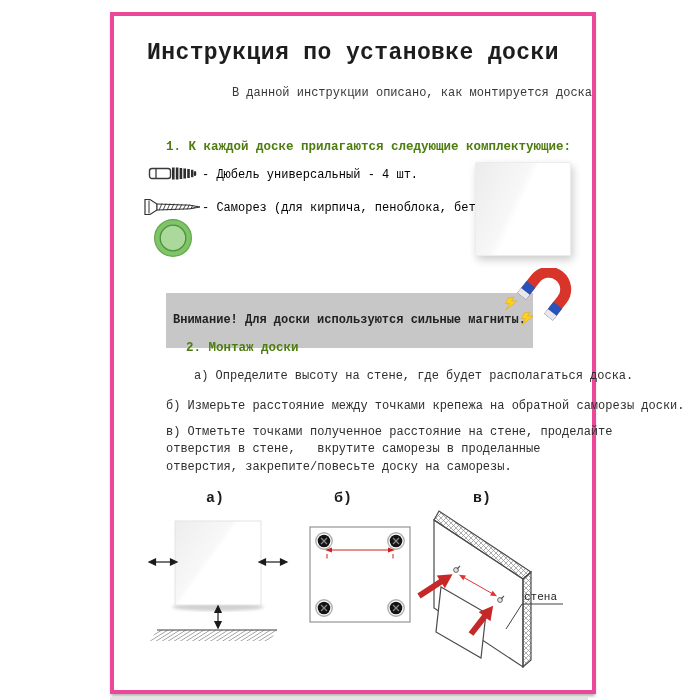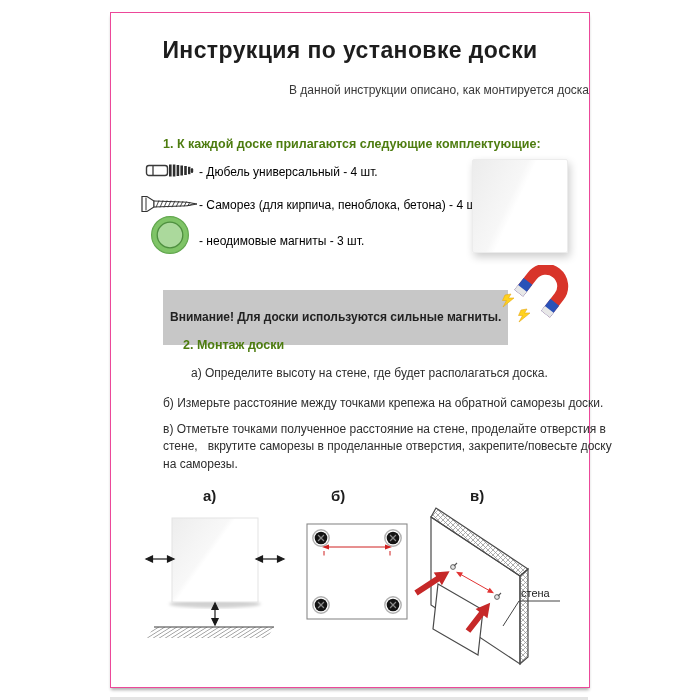--- a/index.html
+++ b/index.html
@@ -2,22 +2,23 @@
 <html><head>
 <meta charset="utf-8">
 <style>
   html,body{margin:0;padding:0;}
   body{
     width:700px;height:700px;position:relative;background:#ffffff;
     font-family:"Liberation Sans",sans-serif;color:#2b2b2b;overflow:hidden;
   }
   .page{
     position:absolute;left:110px;top:12px;width:478px;height:674px;
-    background:#fff;border:1px solid #ec4899;
+    background:#fff;border:4px solid #ec4899;
     box-shadow:0 3px 3px -1px rgba(0,0,0,0.32);
+    font-family:Liberation Mono, monospace;
   }
   .below-strip{position:absolute;left:110px;top:697px;width:478px;height:3px;background:#e4e4e4;}
   .title{
     position:absolute;left:0;right:0;top:24px;margin:0;text-align:center;
     font-size:23px;font-weight:bold;color:#1d1d1d;letter-spacing:0.4px;
   }
   .subtitle{position:absolute;left:0;right:0;top:70px;text-align:right;font-size:12px;color:#383838;}
   .s-heading{position:absolute;left:52px;font-size:12.5px;font-weight:bold;white-space:nowrap;color:#4d7c0f;}
   .s1{top:124px;}
   .s2{top:325px;margin-left:20px;}
@@ -78,21 +79,20 @@
     <polygon points="13,7 46,8.2 56,10 46,11.8 13,13" fill="#fff" stroke="#333" stroke-width="1"></polygon>
     <path d="M15,13.4 L18,6.4 M19,13.4 L22,6.4 M23,13.4 L26,6.5 M27,13.3 L30,6.6 M31,13.2 L34,6.8 M35,13 L38,7 M39,12.8 L42,7.2 M43,12.5 L45.5,7.6 M46.5,12.1 L49,8.2" stroke="#333" stroke-width="0.9"></path>
     <line x1="47" y1="11.7" x2="53.5" y2="9.4" stroke="#333" stroke-width="0.8"></line>
   </svg>
   <div class="kit-label l2">- Саморез (для кирпича, пеноблока, бетона) - 4 шт.</div>
 
   <svg class="icon-svg magnetdisc-pos" width="40" height="40" viewBox="0 0 40 40">
     <circle cx="20" cy="20" r="18.4" fill="#7fc467" stroke="#63a84f" stroke-width="1.2"></circle>
     <circle cx="20" cy="20" r="12.8" fill="#abd99c" stroke="#4e8f3f" stroke-width="1.3"></circle>
   </svg>
-  <div class="kit-label l3">- неодимовые магниты - 3 шт.</div>
 
   <div class="product-board"></div>
 
   <div class="warn-bar">Внимание! Для доски используются сильные магниты.</div>
 
   <svg class="icon-svg magnet-pos" width="78" height="58" viewBox="0 0 78 58">
     <g transform="translate(45,26) rotate(38)">
       <path d="M -17 16 L -17 -6 A 17 17 0 0 1 17 -6 L 17 16" fill="none" stroke="#d8342a" stroke-width="11"></path>
       <path d="M -17 16 L -17 1" stroke="#2a52b8" stroke-width="11" fill="none"></path>
       <path d="M 17 16 L 17 1" stroke="#2a52b8" stroke-width="11" fill="none"></path>

